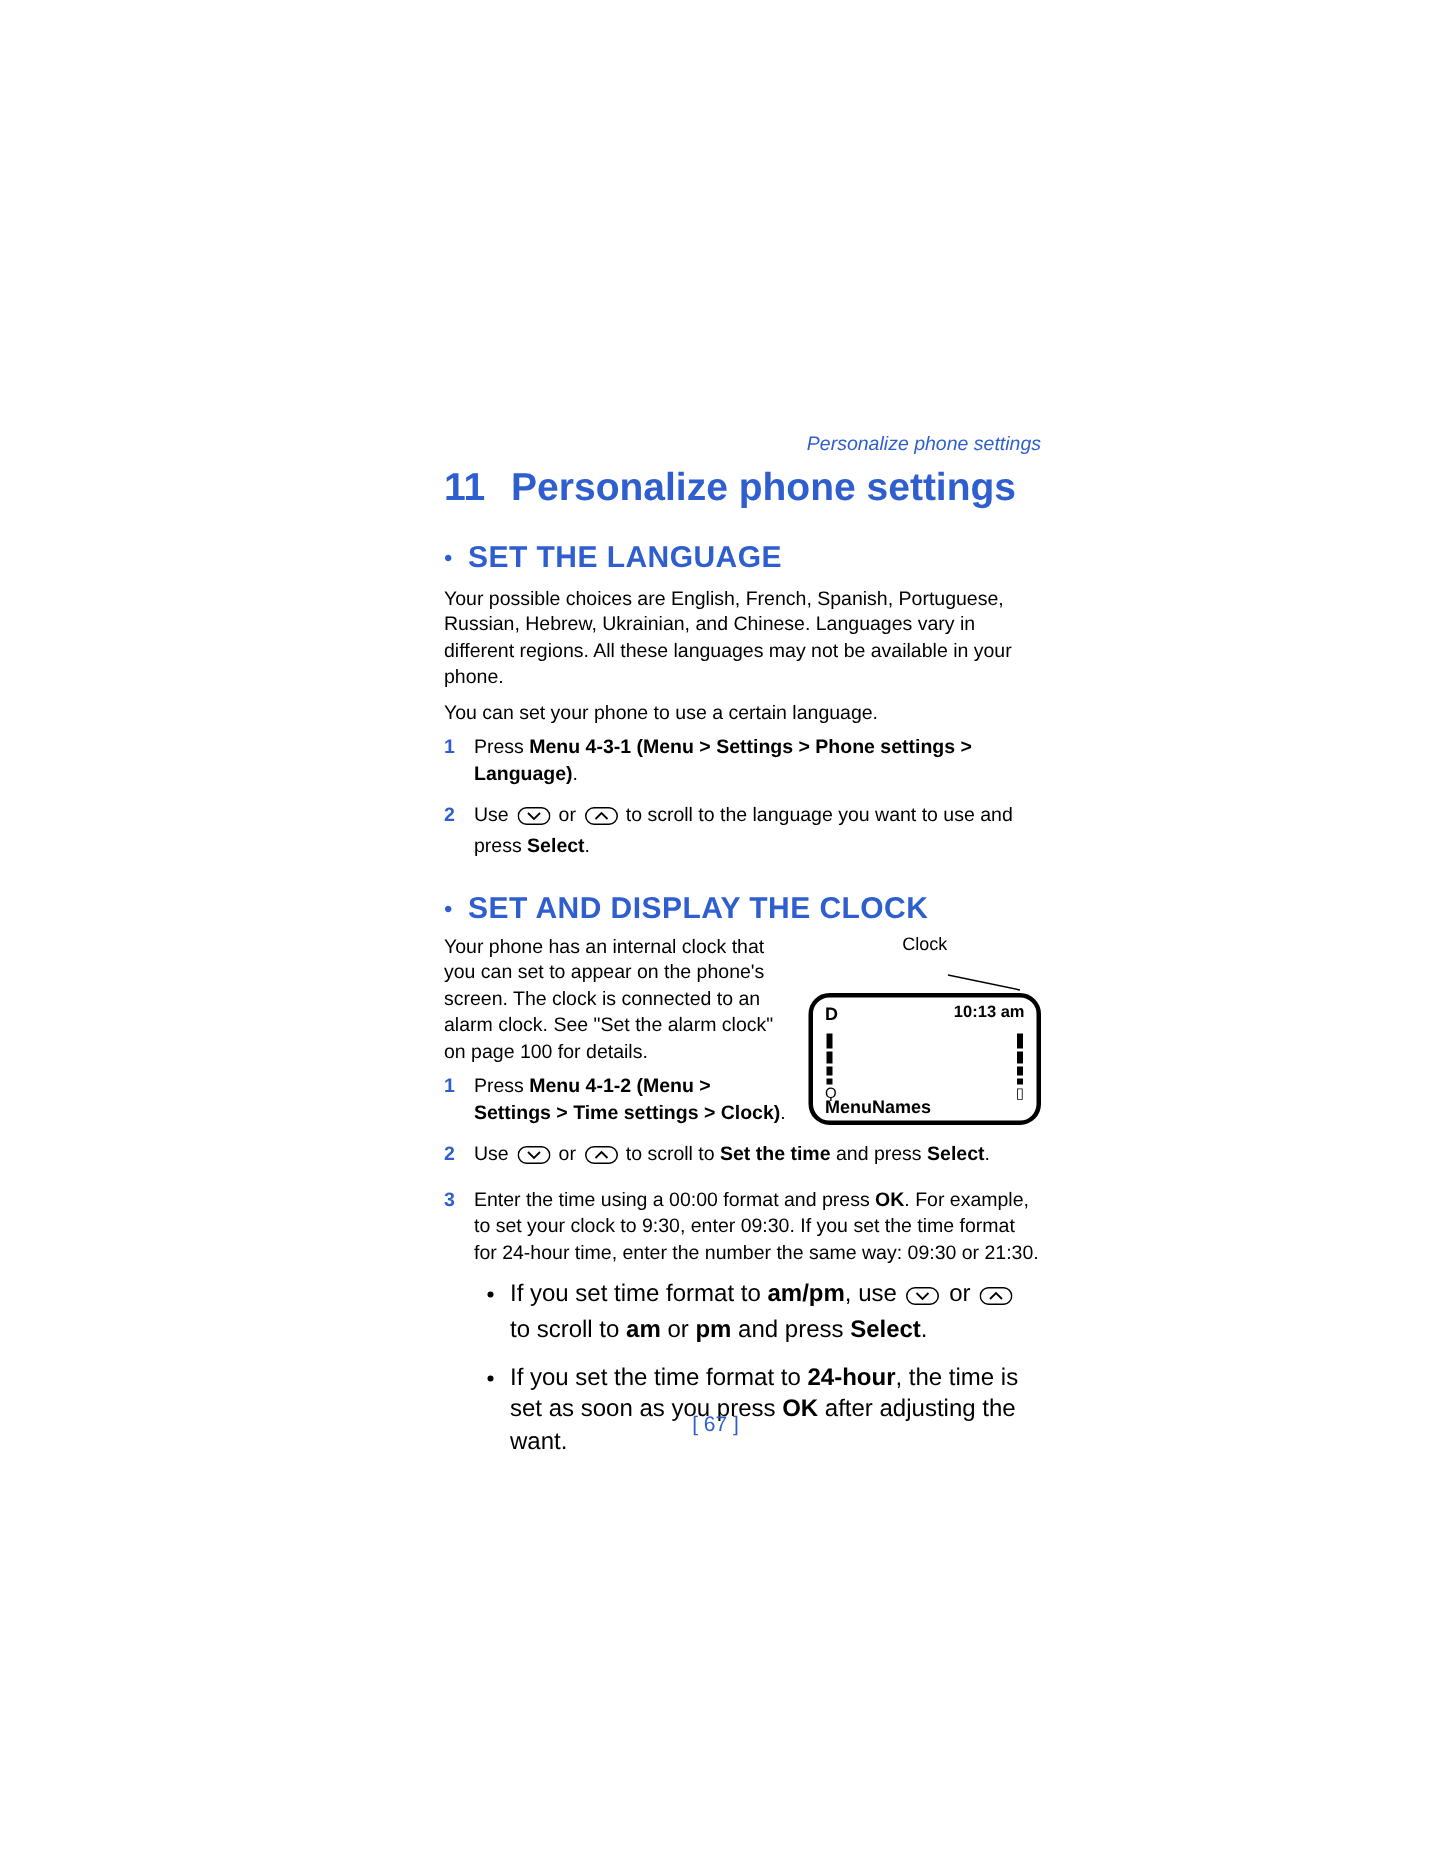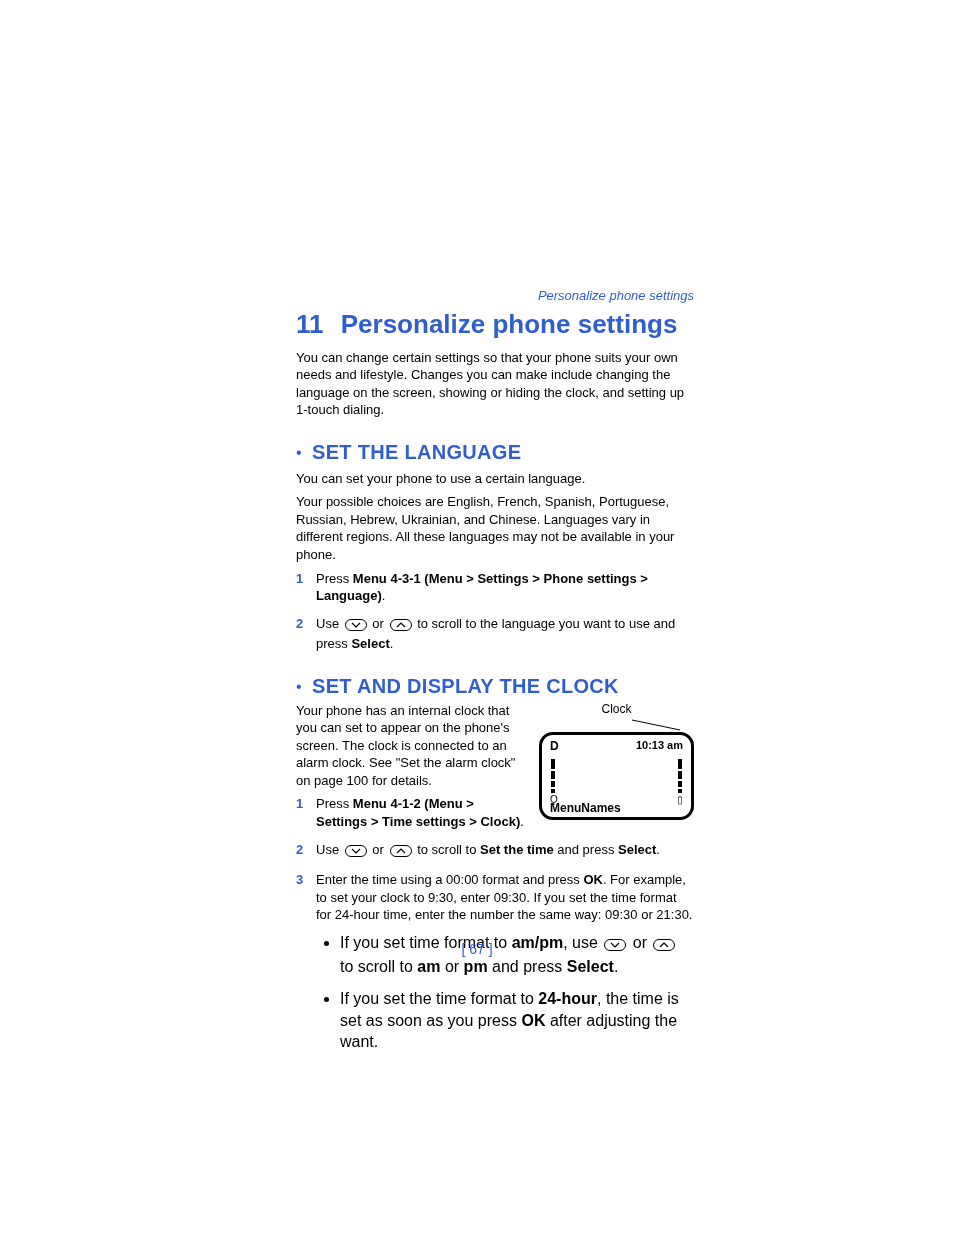--- a/index.html
+++ b/index.html
@@ -101,21 +101,21 @@
   }
   
   .clock-wrap {
     float: right;
     width: 155px;
     margin: 0 0 6px 14px;
     font-size: 12px;
     text-align: center;
   }
   .clock-label {
-    margin-bottom: 2px;
+    margin-bottom: 12px;
   }
   .clock-pointer {
     text-align: right;
     padding-right: 18px;
     height: 14px;
     position: relative;
   }
   .clock-face {
     border: 3px solid #000;
     border-radius: 14px;
@@ -176,28 +176,27 @@
 
 <div class="page">
 
   <div class="running-head">Personalize phone settings</div>
 
   <h1 class="chapter">
     <span class="num">11</span>
     <span>Personalize phone settings</span>
   </h1>
 
-  <p class="body">You can change certain settings so that your phone suits your own needs and lifestyle. Changes you can make include changing the language on the screen, showing or hiding the clock, and setting up 1-touch dialing.</p>
 
   <div class="section-head">
     <span class="bullet">•</span>
     <span class="title">SET THE LANGUAGE</span>
   </div>
+  <p class="body">Your possible choices are English, French, Spanish, Portuguese, Russian, Hebrew, Ukrainian, and Chinese. Languages vary in different regions. All these languages may not be available in your phone.</p>
   <p class="body">You can set your phone to use a certain language.</p>
-  <p class="body">Your possible choices are English, French, Spanish, Portuguese, Russian, Hebrew, Ukrainian, and Chinese. Languages vary in different regions. All these languages may not be available in your phone.</p>
 
   <ol class="steps">
     <li>
       <span class="stepnum">1</span>
       <span>Press </span><span class="bold">Menu 4-3-1 (Menu &gt; Settings &gt; Phone settings &gt; Language)</span><span>.</span>
     </li>
     <li>
       <span class="stepnum">2</span>
       <span>Use </span>
       <span class="key">

